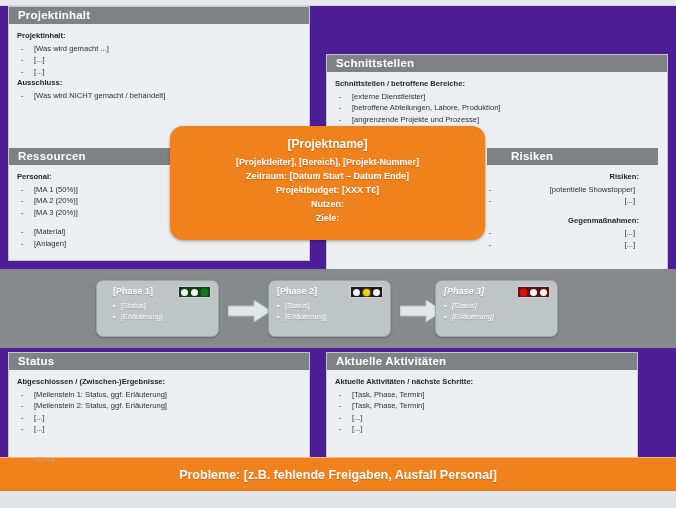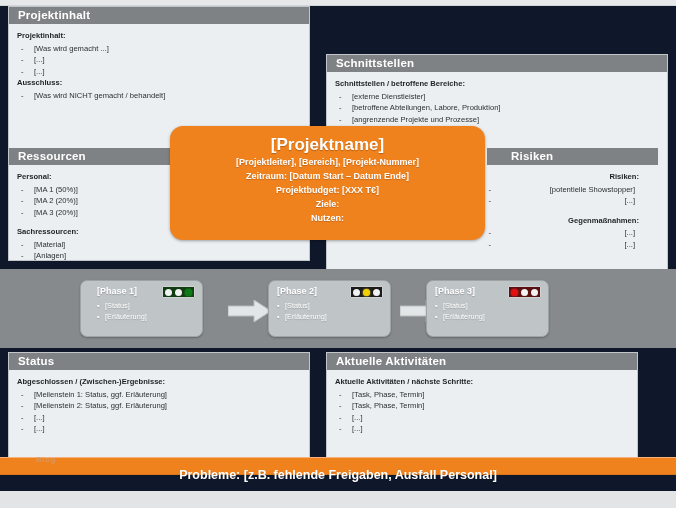--- a/index.html
+++ b/index.html
@@ -8,21 +8,21 @@
     background: #ffffff;
   }
   body {
     font-family: "Liberation Sans", sans-serif;
   }
   #page {
     position: relative;
     width: 676px;
     height: 508px;
     overflow: hidden;
-    background: #0f172a;
+    background: #4c1d95;
   }
 
   
   .panel {
     position: absolute;
     background: #eceff1;
     border: 1px solid #c2c6c9;
     box-sizing: border-box;
   }
   .panel-head {
@@ -100,21 +100,21 @@
     background: #f0821e;
     border-radius: 13px;
     box-shadow: 0 1px 3px rgba(0,0,0,.35);
     color: #ffffff;
     text-align: center;
     box-sizing: border-box;
     padding-top: 8px;
     z-index: 30;
   }
   #project-box .pname {
-    font-size: 17px;
+    font-size: 12px;
     font-weight: bold;
     line-height: 21px;
     text-shadow: 0 1px 1px rgba(0,0,0,.25);
   }
   #project-box .pline {
     font-size: 9px;
     font-weight: bold;
     line-height: 14px;
     text-shadow: 0 1px 1px rgba(0,0,0,.2);
   }
@@ -194,21 +194,21 @@
     height: 22px;
   }
   .arrow svg { display: block; }
 
   
   #problems-bar {
     position: absolute;
     left: 0;
     top: 457px;
     width: 676px;
-    height: 18px;
+    height: 34px;
     background: #f0821e;
     border-top: 1px solid #f6b27a;
     border-bottom: 1px solid #d9761a;
     box-sizing: border-box;
     color: #ffffff;
     font-size: 12.5px;
     font-weight: bold;
     text-align: center;
     line-height: 34px;
     text-shadow: 0 1px 1px rgba(0,0,0,.2);
@@ -273,21 +273,20 @@
   <div style="position:absolute; left:9px; top:148px; width:300px; height:17px;" class="panel-head">Ressourcen</div>
   <div style="position:absolute; left:9px; top:165px; width:300px; height:95px; padding:6px 8px 0 8px;
               box-sizing:border-box; background:#eceff1;" class="panel-body">
     <div class="blk-title">Personal:</div>
     <ul class="dash">
       <li>[MA 1 (50%)]</li>
       <li>[MA 2 (20%)]</li>
       <li>[MA 3 (20%)]</li>
     </ul>
     <div class="spacer"></div>
-    <div class="blk-title">Sachressourcen:</div>
     <ul class="dash">
       <li>[Material]</li>
       <li>[Anlagen]</li>
     </ul>
   </div>
 
   <div style="position:absolute; left:487px; top:148px; width:171px; height:17px;padding-left:24px;" class="panel-head">Risiken</div>
   <div class="ralign" style="position:absolute; left:487px; top:165px; width:160px; height:95px; padding:6px 8px 0 8px;
               box-sizing:border-box; background:#eceff1; font-size:7.6px; color:#2b2f33; line-height:11.5px;">
     <div class="blk-title">Risiken:</div>
@@ -301,27 +300,27 @@
       <li>[...]</li>
       <li>[...]</li>
     </ul>
   </div>
 
   <div id="project-box">
     <div class="pname">[Projektname]</div>
     <div class="pline">[Projektleiter], [Bereich], [Projekt-Nummer]</div>
     <div class="pline">Zeitraum: [Datum Start – Datum Ende]</div>
     <div class="pline">Projektbudget: [XXX T€]</div>
+    <div class="pline">Nutzen:</div>
     <div class="pline">Ziele:</div>
-    <div class="pline">Nutzen:</div>
   </div>
 
   <div id="phase-band">
 
-    <div class="phase-box" style="left:80px;padding-left:16px;">
+    <div class="phase-box" style="left:96px;padding-left:16px;">
       <div class="phase-title">[Phase 1]</div>
       <div class="tl green">
         <span class="lamp"></span>
         <span class="lamp"></span>
         <span class="lamp"></span>
       </div>
       <ul class="phase-list">
         <li>[Status]</li>
         <li>[Erläuterung]</li>
       </ul>
@@ -345,21 +344,21 @@
         <li>[Erläuterung]</li>
       </ul>
     </div>
 
     <div class="arrow" style="left:400px;">
       <svg width="44" height="22" viewBox="0 0 44 22">
         <polygon points="0,6 26,6 26,0 43,11 26,22 26,16 0,16" fill="#e3e6e7" stroke="#b7bcbe" stroke-width="1"></polygon>
       </svg>
     </div>
 
-    <div class="phase-box" style="left:426px;">
+    <div class="phase-box" style="left:435px;font-style:italic;">
       <div class="phase-title">[Phase 3]</div>
       <div class="tl red">
         <span class="lamp"></span>
         <span class="lamp"></span>
         <span class="lamp"></span>
       </div>
       <ul class="phase-list">
         <li>[Status]</li>
         <li>[Erläuterung]</li>
       </ul>

